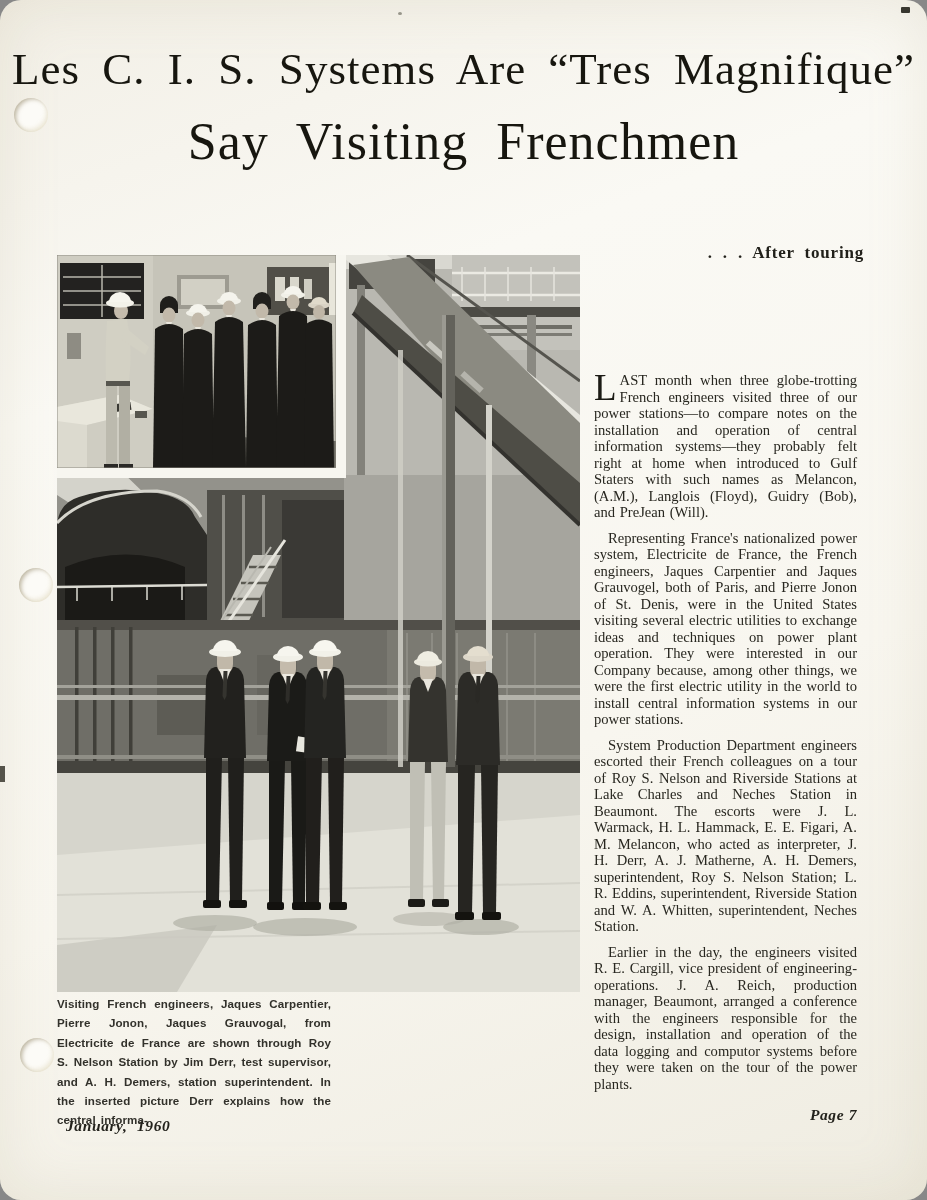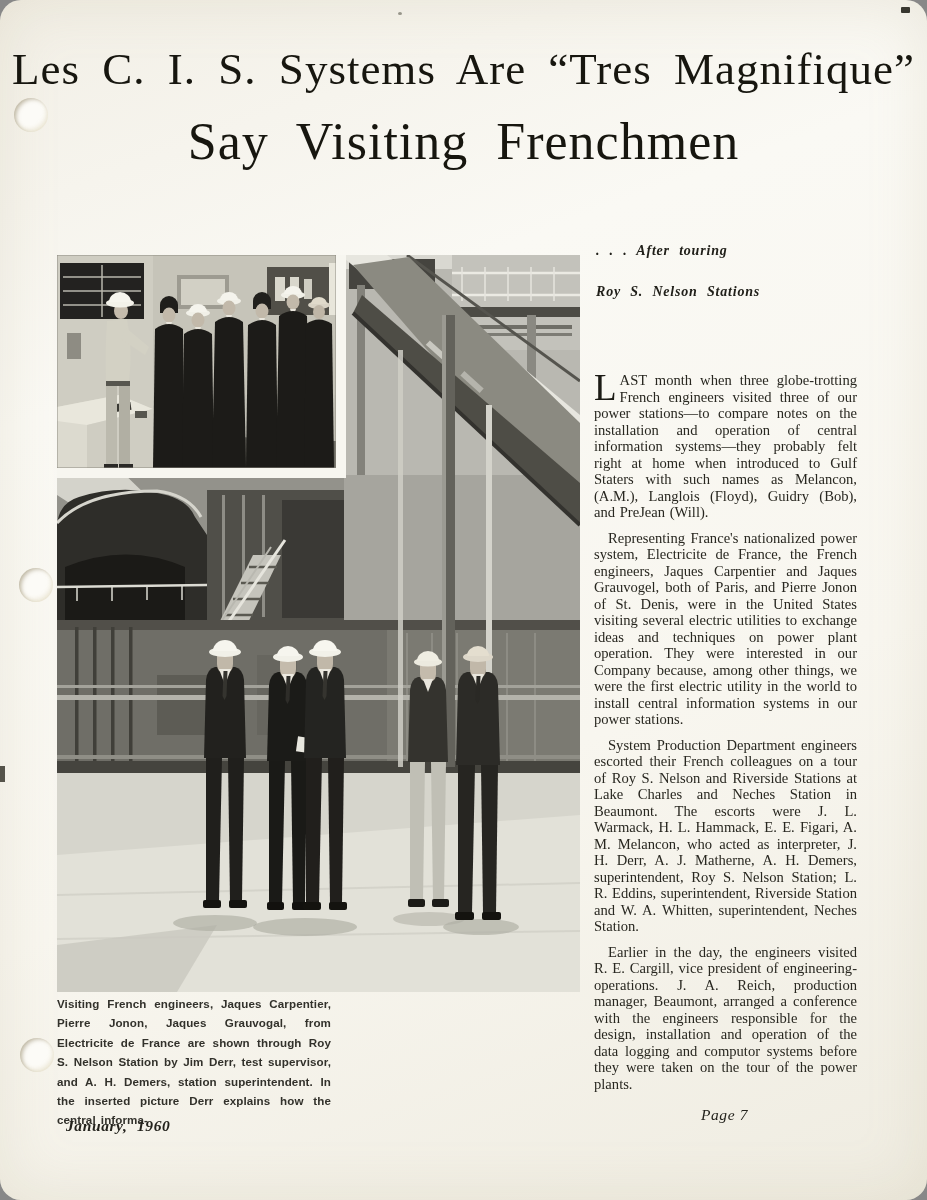--- a/index.html
+++ b/index.html
@@ -16,32 +16,32 @@
   }
   
   .headline{position:absolute;left:0;top:44px;width:100%;text-align:center;color:#17160f;}
   .headline .l1{font-size:45px;letter-spacing:1px;word-spacing:10px;line-height:1.15;}
   .headline .l2{font-size:52px;letter-spacing:1px;word-spacing:14px;margin-top:16px;}
   
   .photo{position:absolute;left:57px;top:255px;width:523px;height:737px;}
   .photo svg{display:block;width:100%;height:100%;}
   
   .kicker{position:absolute;left:596px;top:243px;width:268px;color:#21201a;}
-  .kicker div{font-style:italic;font-weight:bold;font-size:14px;letter-spacing:.8px;word-spacing:5px;margin-bottom:25px;white-space:nowrap;}
+  .kicker div{font-weight:bold;font-size:17px;letter-spacing:.8px;word-spacing:5px;margin-bottom:25px;white-space:nowrap;text-align:right;}
   .article{position:absolute;left:594px;top:372px;width:263px;color:#282720;}
   .article p{margin:0 0 9px 0;font-size:14.6px;line-height:16.5px;text-align:justify;word-spacing:1px;}
   .article p.indent{text-indent:14px;}
   .dropcap{float:left;font-size:37px;line-height:29px;padding:1px 3px 0 0;color:#1c1b15;}
   
   .caption{position:absolute;top:994px;font-family:"Liberation Sans",sans-serif;font-weight:bold;font-size:11.6px;line-height:19.4px;text-align:justify;color:#32312b;letter-spacing:.1px;word-spacing:1.8px;}
   .cap1{left:57px;width:274px;}
   .cap2{left:334px;width:246px;}
   
   .footer-left{position:absolute;left:66px;top:1117px;font-style:italic;font-weight:bold;font-size:15.5px;letter-spacing:.6px;word-spacing:5px;color:#23221c;}
-  .footer-right{position:absolute;left:592px;top:1106px;width:265px;text-align:center;font-style:italic;font-weight:normal;font-size:15.5px;letter-spacing:.6px;color:#23221c;}
+  .footer-right{position:absolute;left:592px;top:1106px;width:265px;text-align:right;font-style:italic;font-weight:bold;font-size:15.5px;letter-spacing:.6px;color:#23221c;}
   
   .hole{position:absolute;width:34px;height:34px;border-radius:50%;background:#fcfbf7;
     box-shadow:inset 3px 2px 4px -1px rgba(140,128,95,.55), inset -2px -3px 5px -1px rgba(205,192,150,.4);}
   .h1{left:14px;top:98px;}
   .h2{left:19px;top:568px;}
   .h3{left:20px;top:1038px;}
   .speck-a{position:absolute;left:901px;top:7px;width:9px;height:6px;background:#38372f;border-radius:1px;}
   .speck-b{position:absolute;left:398px;top:12px;width:4px;height:3px;background:#97958a;border-radius:50%;}
   .tick{position:absolute;left:0;top:766px;width:5px;height:16px;background:#55534a;}
 </style>
@@ -319,21 +319,20 @@
             </g>
           </g>
           <rect x="0" y="0" width="279" height="213" fill="none" stroke="#8d8b81" stroke-width="1"></rect>
         </g>
       </g>
     </svg>
   </div>
 
   <div class="kicker">
     <div>. . . After touring</div>
-    <div>Roy S. Nelson Stations</div>
   </div>
 
   <div class="article">
     <p><span class="dropcap">L</span><span>AST month when three globe-trotting French engineers visited three of our power stations—to compare notes on the installation and operation of central information systems—they probably felt right at home when introduced to Gulf Staters with such names as Melancon, (A.M.), Langlois (Floyd), Guidry (Bob), and PreJean (Will).</span></p>
     <p class="indent">Representing France's nationalized power system, Electricite de France, the French engineers, Jaques Carpentier and Jaques Grauvogel, both of Paris, and Pierre Jonon of St. Denis, were in the United States visiting several electric utilities to exchange ideas and techniques on power plant operation. They were interested in our Company because, among other things, we were the first electric utility in the world to install central information systems in our power stations.</p>
     <p class="indent">System Production Department engineers escorted their French colleagues on a tour of Roy S. Nelson and Riverside Stations at Lake Charles and Neches Station in Beaumont. The escorts were J. L. Warmack, H. L. Hammack, E. E. Figari, A. M. Melancon, who acted as interpreter, J. H. Derr, A. J. Matherne, A. H. Demers, superintendent, Roy S. Nelson Station; L. R. Eddins, superintendent, Riverside Station and W. A. Whitten, superintendent, Neches Station.</p>
     <p class="indent">Earlier in the day, the engineers visited R. E. Cargill, vice president of engineering-operations. J. A. Reich, production manager, Beaumont, arranged a conference with the engineers responsible for the design, installation and operation of the data logging and computor systems before they were taken on the tour of the power plants.</p>
   </div>
 
   <div class="caption cap1">Visiting French engineers, Jaques Carpentier, Pierre Jonon, Jaques Grauvogal, from Electricite de France are shown through Roy S. Nelson Station by Jim Derr, test supervisor, and A. H. Demers, station superintendent. In the inserted picture Derr explains how the central informa-</div>

